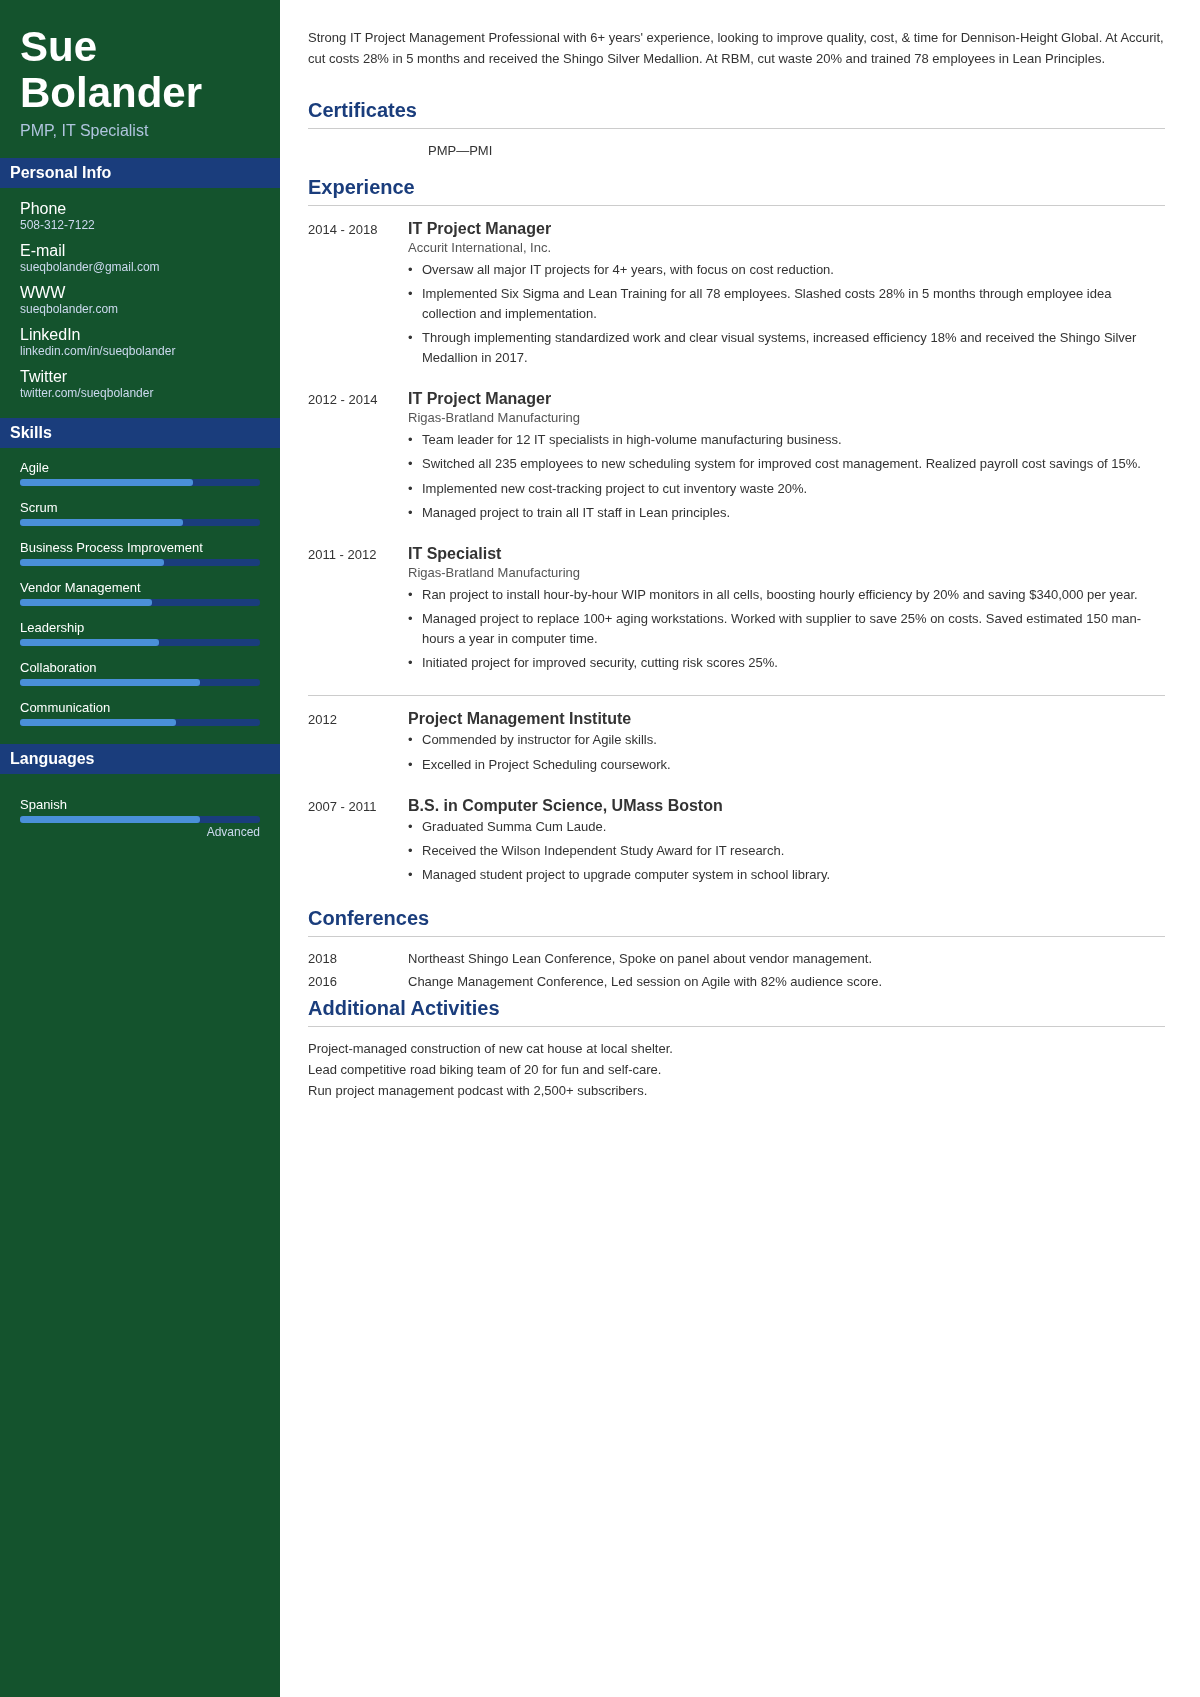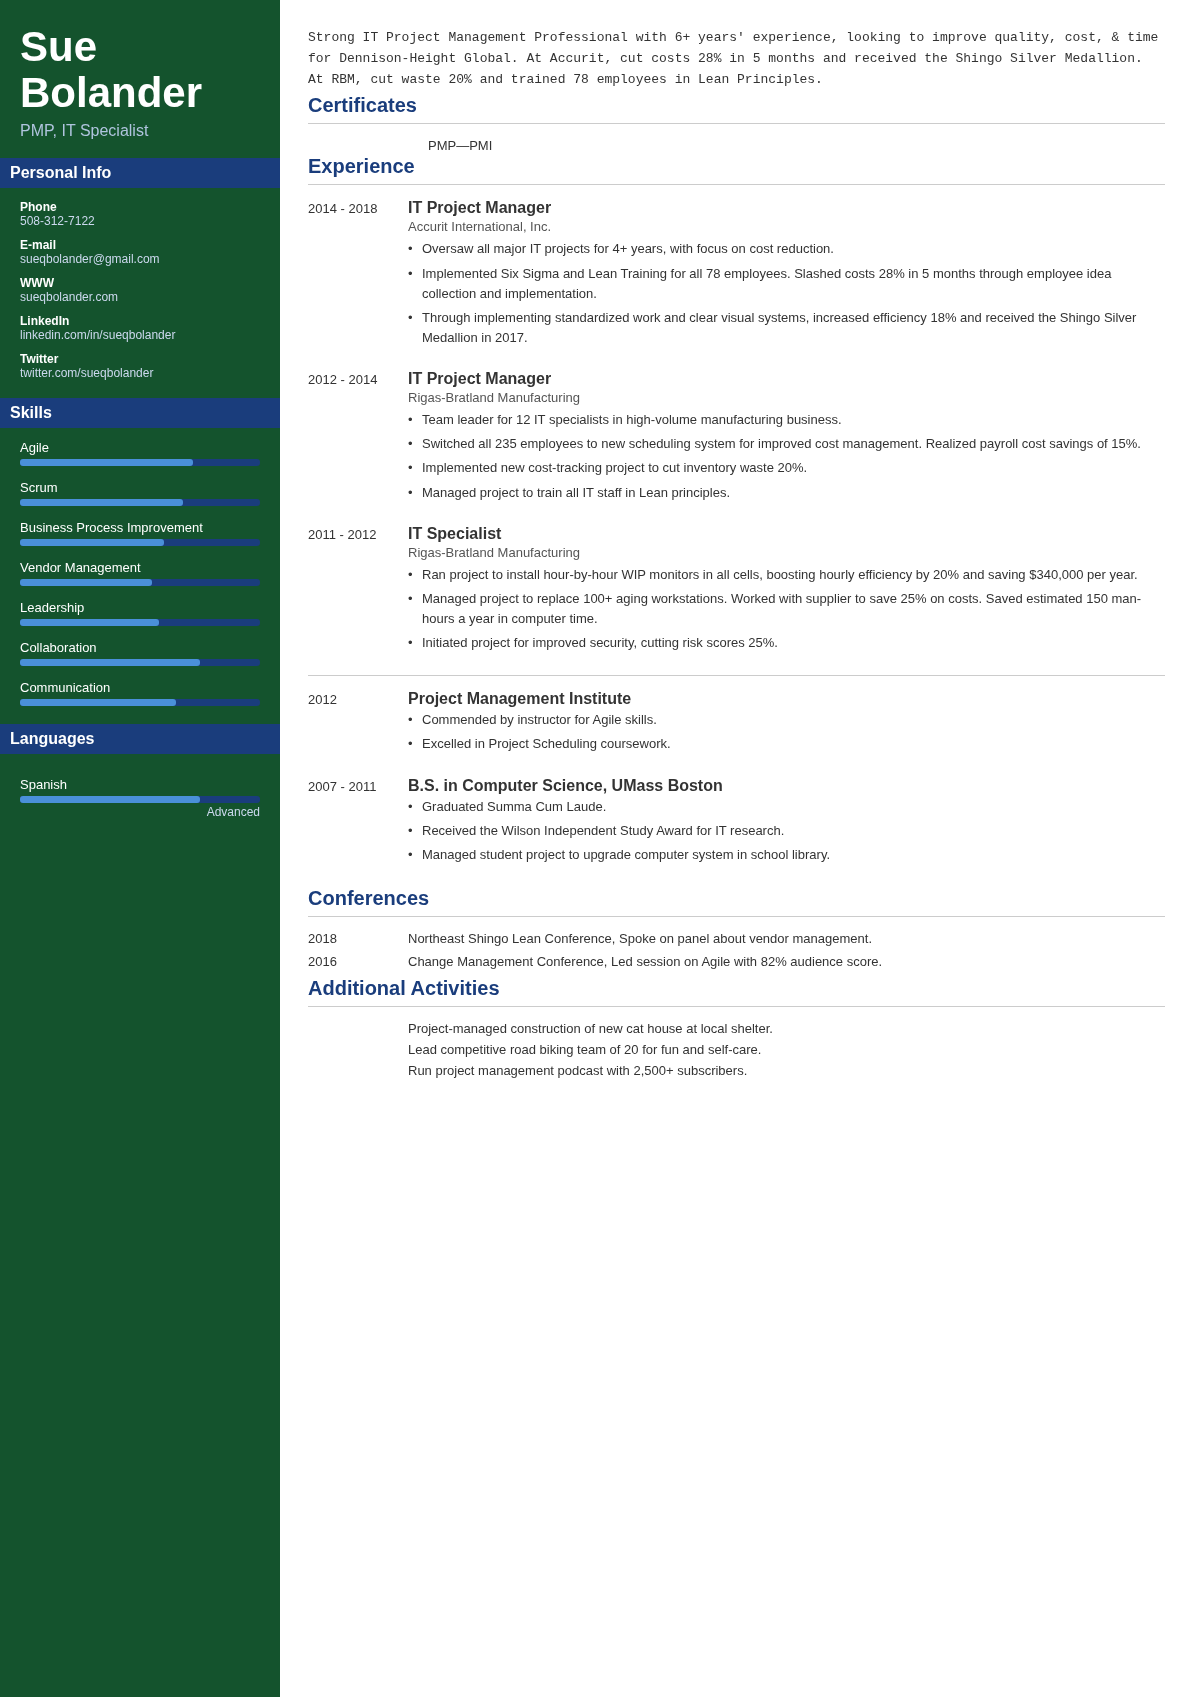--- a/index.html
+++ b/index.html
@@ -43,22 +43,22 @@
       font-weight: 700;
       color: #fff;
       background-color: #1a3d7c;
       padding: 6px 10px;
       margin: 18px -20px 12px -20px;
     }
     .contact-item {
       margin-bottom: 10px;
     }
     .contact-item .label {
-      font-weight: 700;
-      font-size: 12px;
+      font-weight: 400;
+      font-size: 16px;
       color: #fff;
     }
     .contact-item .value {
       font-size: 12px;
       color: #ccd9ee;
     }
     
     .skill-item {
       margin-bottom: 14px;
     }
@@ -98,37 +98,36 @@
     
     .main-content {
       flex: 1;
       padding: 28px 35px 28px 28px;
       background: #fff;
     }
     .summary-text {
       font-size: 13px;
       color: #333;
       line-height: 1.6;
-      margin-bottom: 4px;
-      font-family: Liberation Mono, monospace;
+      margin-bottom: 29px;
     }
     .section-title {
       font-size: 20px;
       font-weight: 700;
       color: #1a3d7c;
       margin-bottom: 6px;
     }
     .divider {
       border: none;
       border-top: 1px solid #ccc;
       margin-bottom: 14px;
     }
     
     .cert-entry {
-      margin-bottom: 2px;
+      margin-bottom: 18px;
       padding-left: 120px;
       font-size: 13px;
     }
     
     .entry {
       display: flex;
       margin-bottom: 18px;
     }
     .entry-date {
       min-width: 100px;
@@ -177,20 +176,21 @@
       font-size: 13px;
     }
     .conf-text {
       flex: 1;
       font-size: 13px;
     }
     
     .activity-entry {
       display: flex;
       margin-bottom: 6px;
+      flex-direction: column;
     }
     .activity-spacer {
       min-width: 100px;
     }
     .activity-text {
       flex: 1;
       font-size: 13px;
     }
   </style>
 </head>

